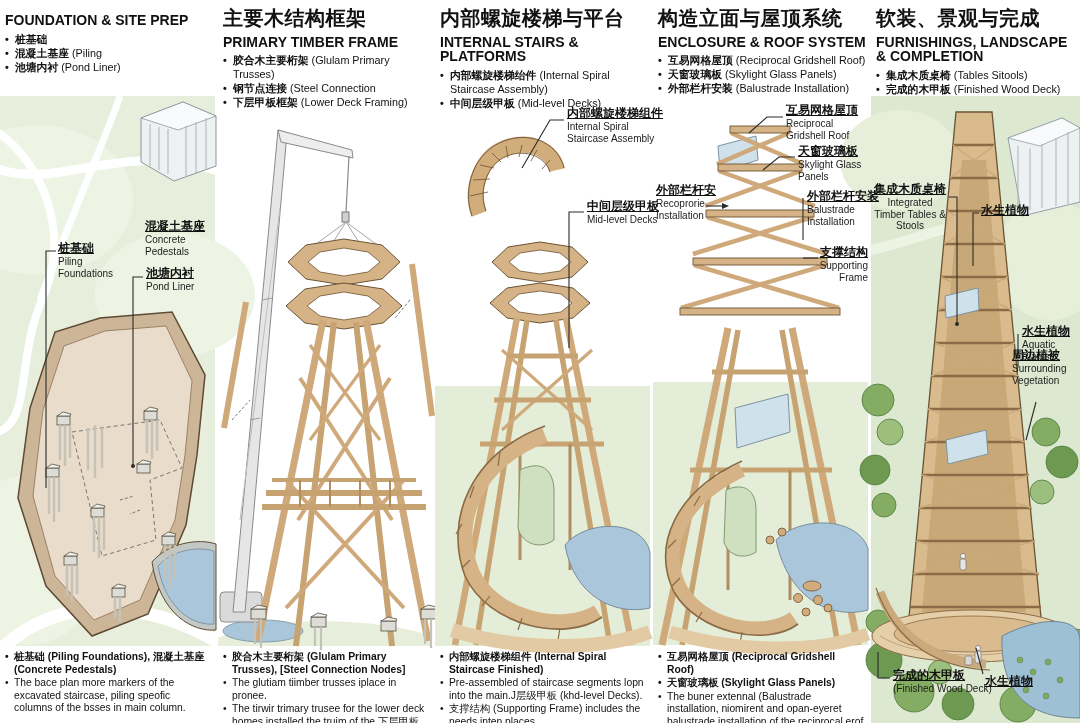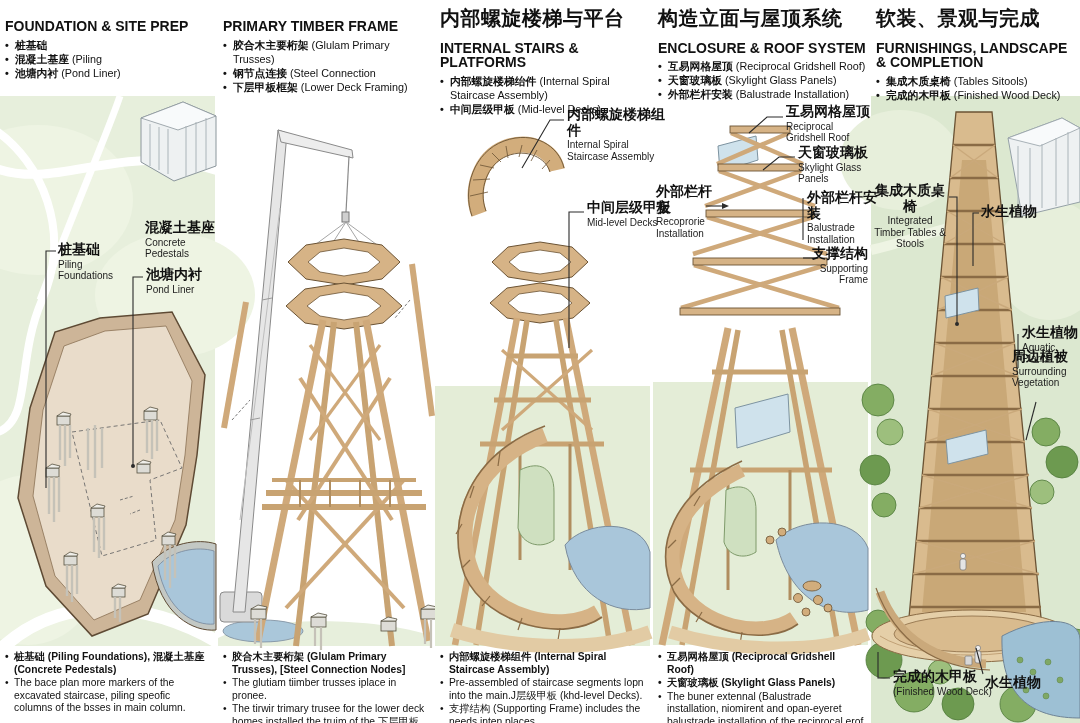--- a/index.html
+++ b/index.html
@@ -1,28 +1,28 @@
 <!DOCTYPE html>
 <html><head>
 <meta charset="utf-8">
 <style>
   html,body{margin:0;padding:0;background:#ffffff;}
   body{width:1080px;height:723px;position:relative;overflow:hidden;
        font-family:"Liberation Sans","DejaVu Sans",sans-serif;color:#111;}
   #art{position:absolute;left:0;top:0;z-index:0;}
   .panel-head{position:absolute;top:8px;width:208px;z-index:2;}
   .tcn{font-size:20px;font-weight:800;line-height:1.08;letter-spacing:.5px;}
-  .ten{font-size:14px;font-weight:700;line-height:1.05;margin-top:11px;}
+  .ten{font-size:14px;font-weight:700;line-height:1.05;margin-top:5px;}
   .blts{margin-top:4px;}
   .blt{display:flex;font-size:10.8px;line-height:1.3;}
   .blt .d{width:10px;flex:0 0 10px;font-weight:700;}
   .blt b{font-weight:700;}
   .blt .en{margin-left:3px;font-weight:400;}
   .ann{position:absolute;z-index:2;line-height:1.12;}
-  .acn{display:block;font-size:14px;font-weight:700;}
+  .acn{display:block;font-size:12px;font-weight:700;text-decoration:underline;}
   .aen{display:block;font-size:10px;color:#1c1c1c;margin-top:1px;}
   .foot{position:absolute;top:651px;width:206px;z-index:2;}
   .fn{display:flex;font-size:10.3px;line-height:1.22;margin-bottom:1px;}
   .fn .d{width:9px;flex:0 0 9px;}
   .fn.b{font-weight:700;}
   .ctr{text-align:center;}
   .rgt{text-align:right;}
 </style>
 </head>
 <body>
@@ -439,20 +439,21 @@
         <span class="bt"><b>混凝土基座</b><span class="en">(Piling</span></span>
       </div>
     <div class="blt">
         <span class="d">•</span>
         <span class="bt"><b>池塘内衬</b><span class="en">(Pond Liner)</span></span>
       </div>
   </div>
 </div>
 
 <div class="panel-head" style="left:223px">
+  <div class="tcn">主要木结构框架</div>
   <div class="ten">PRIMARY TIMBER FRAME</div>
   <div class="blts">
     <div class="blt">
         <span class="d">•</span>
         <span class="bt"><b>胶合木主要桁架</b><span class="en">(Glulam Primary Trusses)</span></span>
       </div>
     <div class="blt">
         <span class="d">•</span>
         <span class="bt"><b>钢节点连接</b><span class="en">(Steel Connection</span></span>
       </div>
@@ -598,21 +599,21 @@
       <span>The glutiam tiimber trusses iplace in pronee.</span>
     </div>
   <div class="fn">
       <span class="d">•</span>
       <span>The tirwir trimary trusee for the lower deck homes installed the truim of the 下层甲板框架 (Lower Deck Framing).</span>
     </div>
 </div>
 <div class="foot" style="left:440px">
   <div class="fn b">
       <span class="d">•</span>
-      <span>内部螺旋楼梯组件 (Internal Spiral Staircase Assembly)</span>
+      <span>内部螺旋楼梯组件 (Internal Spiral Staircase Finished)</span>
     </div>
   <div class="fn">
       <span class="d">•</span>
       <span>Pre-assembled of staircase segments lopn into the main.J层级甲板 (khd-level Decks).</span>
     </div>
   <div class="fn">
       <span class="d">•</span>
       <span>支撑结构 (Supporting Frame) includes the needs inten places.</span>
     </div>
 </div>

